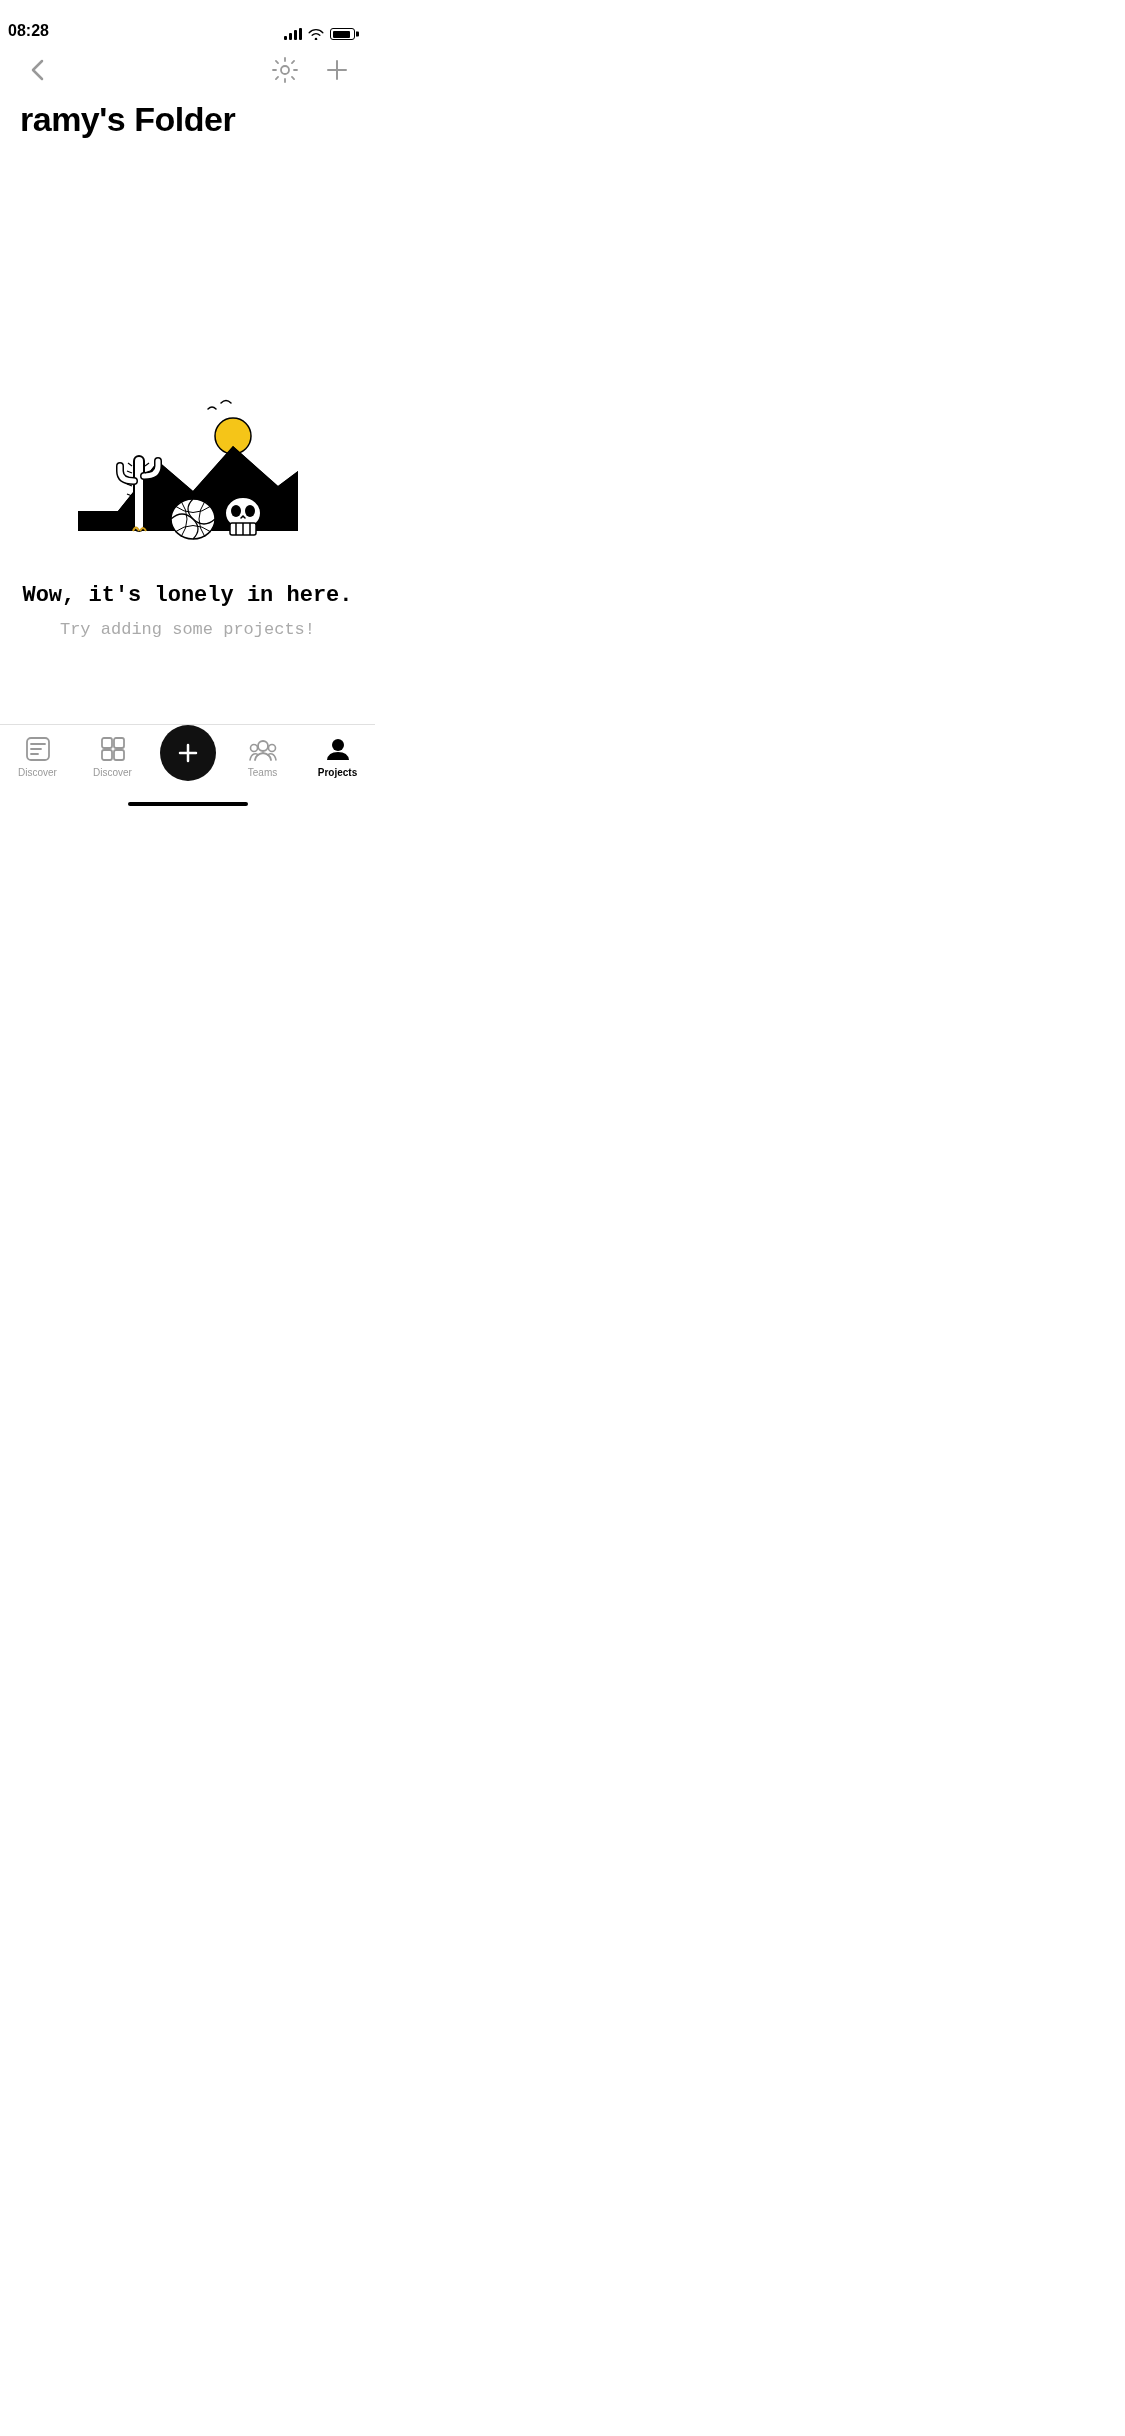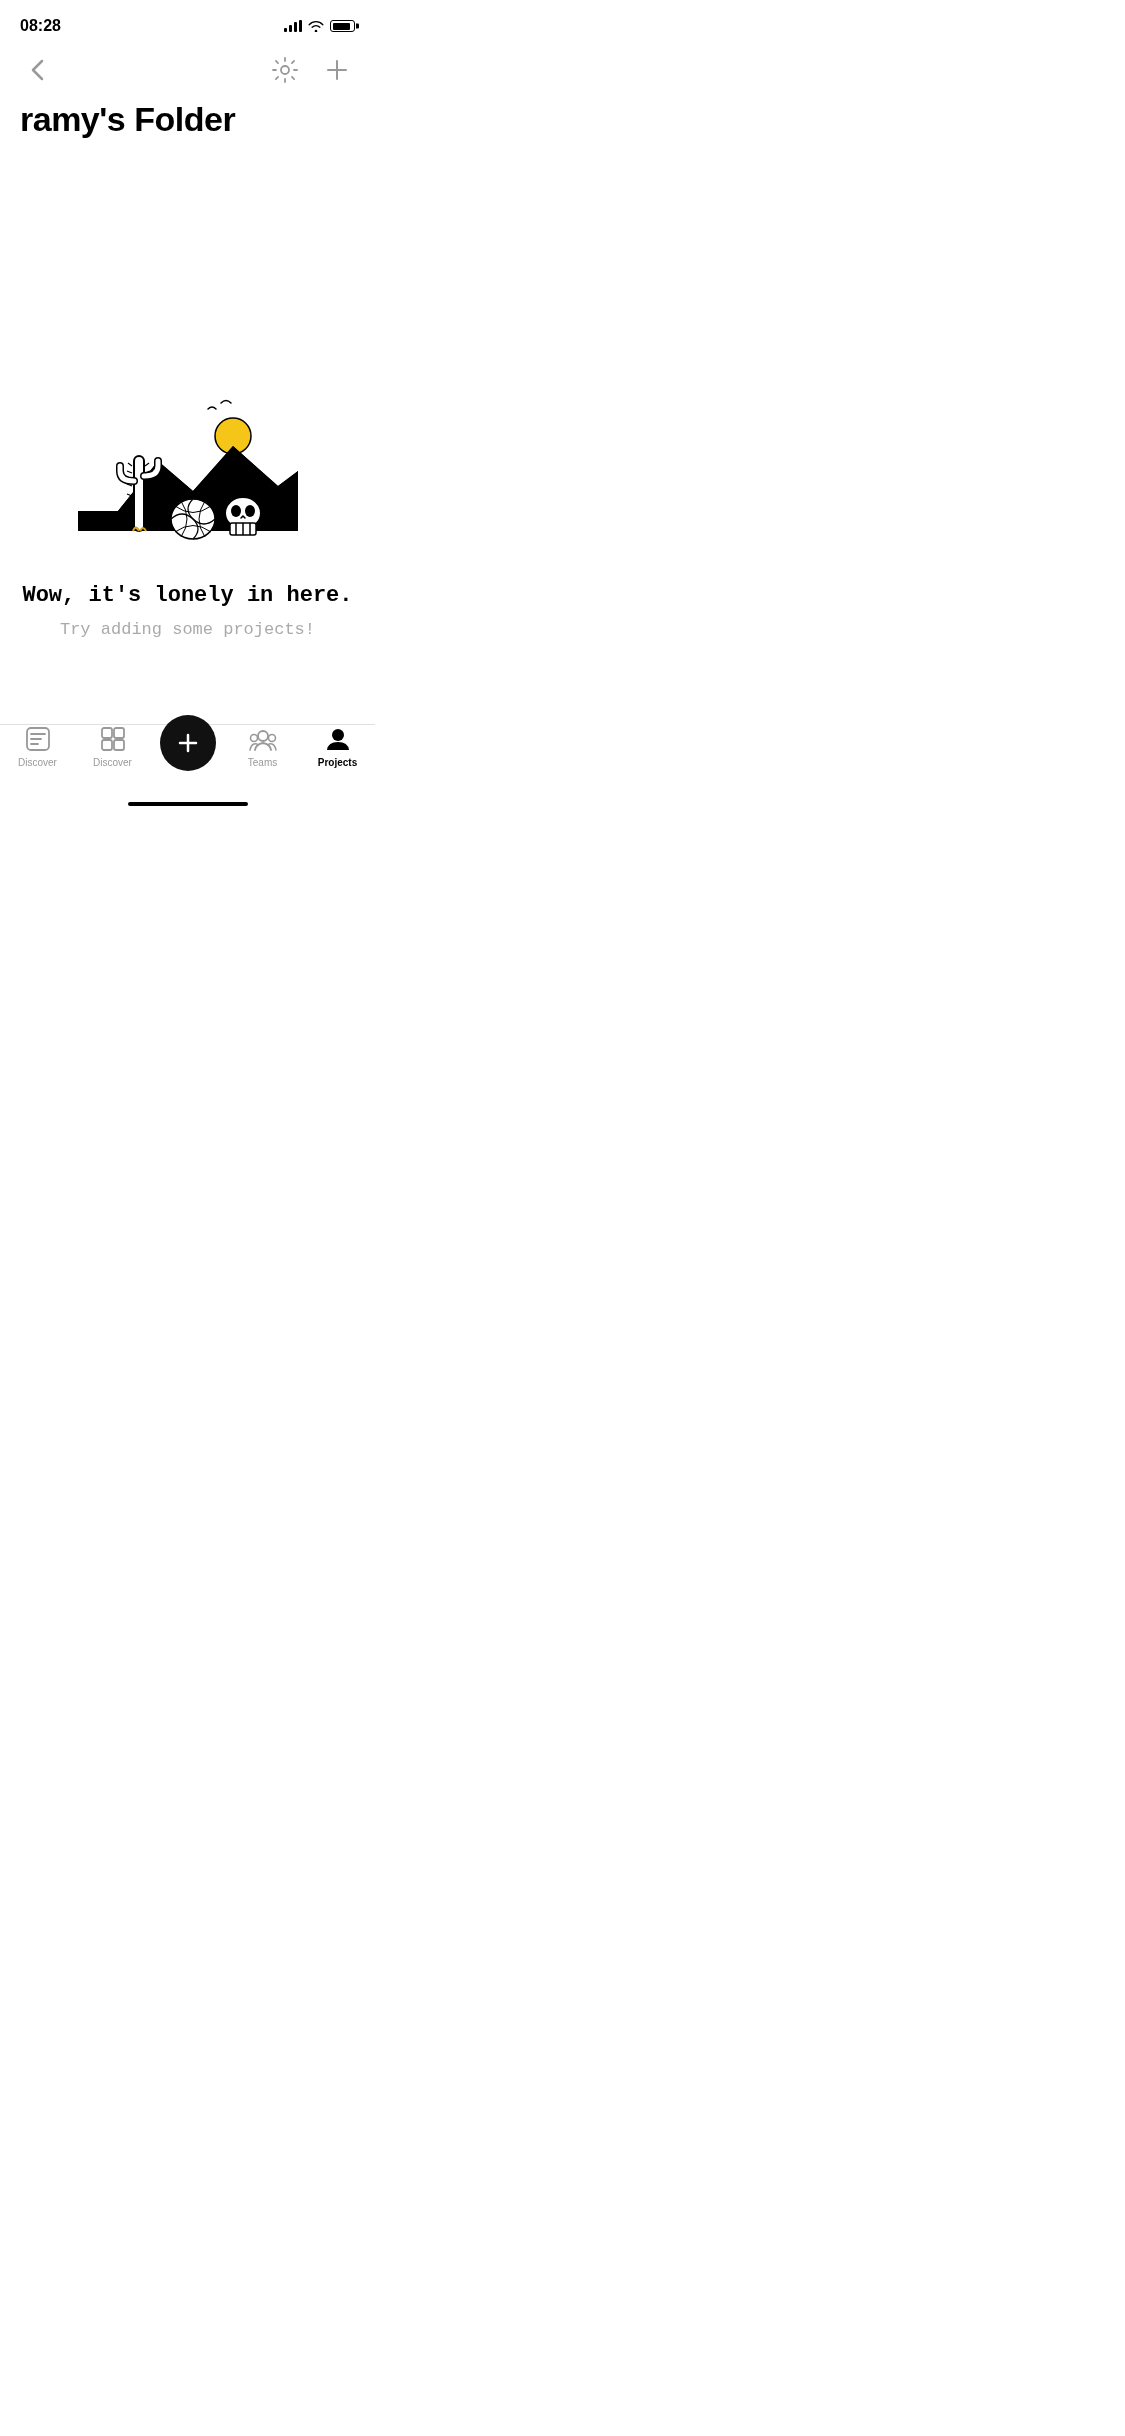--- a/index.html
+++ b/index.html
@@ -15,22 +15,22 @@
       background: #ffffff;
       font-family: -apple-system, BlinkMacSystemFont, 'Helvetica Neue', Arial, sans-serif;
       overflow: hidden;
       position: relative;
     }
 
     
     .status-bar {
       display: flex;
       justify-content: space-between;
-      align-items: center;
-      padding: 12px 20px 4px 20px;
+      align-items: flex-end;
+      padding: 12px 20px 4px 8px;
       height: 44px;
     }
 
     .status-time {
       font-size: 16px;
       font-weight: 600;
       color: #000;
     }
 
     .status-icons {
@@ -163,20 +163,21 @@
       position: absolute;
       bottom: 0;
       left: 0;
       right: 0;
       height: 88px;
       background: #fff;
       border-top: 1px solid #e0e0e0;
       display: flex;
       align-items: flex-start;
       justify-content: space-around;
+      padding-top: 10px;
     }
 
     .tab-item {
       display: flex;
       flex-direction: column;
       align-items: center;
       gap: 4px;
       cursor: pointer;
       width: 64px;
     }

